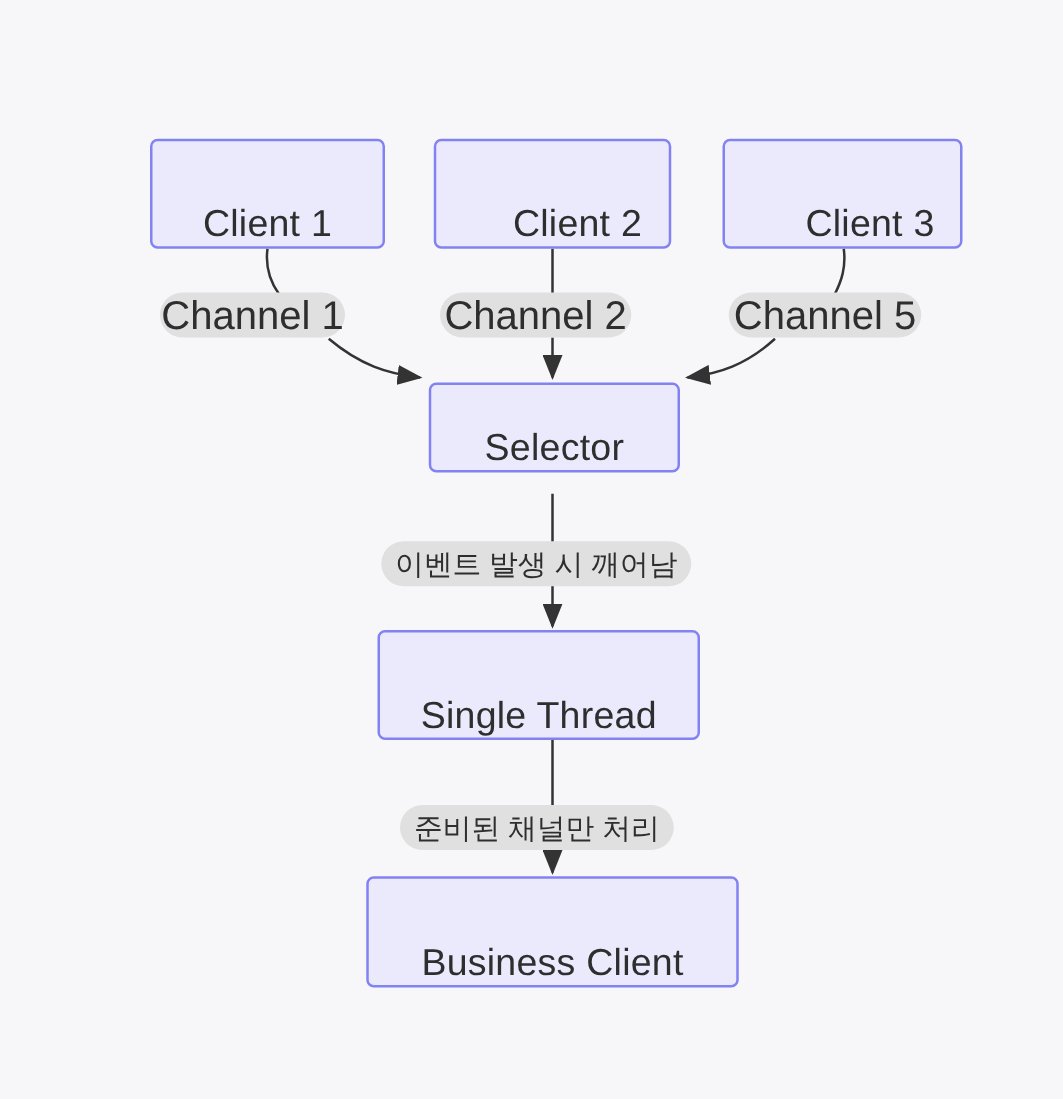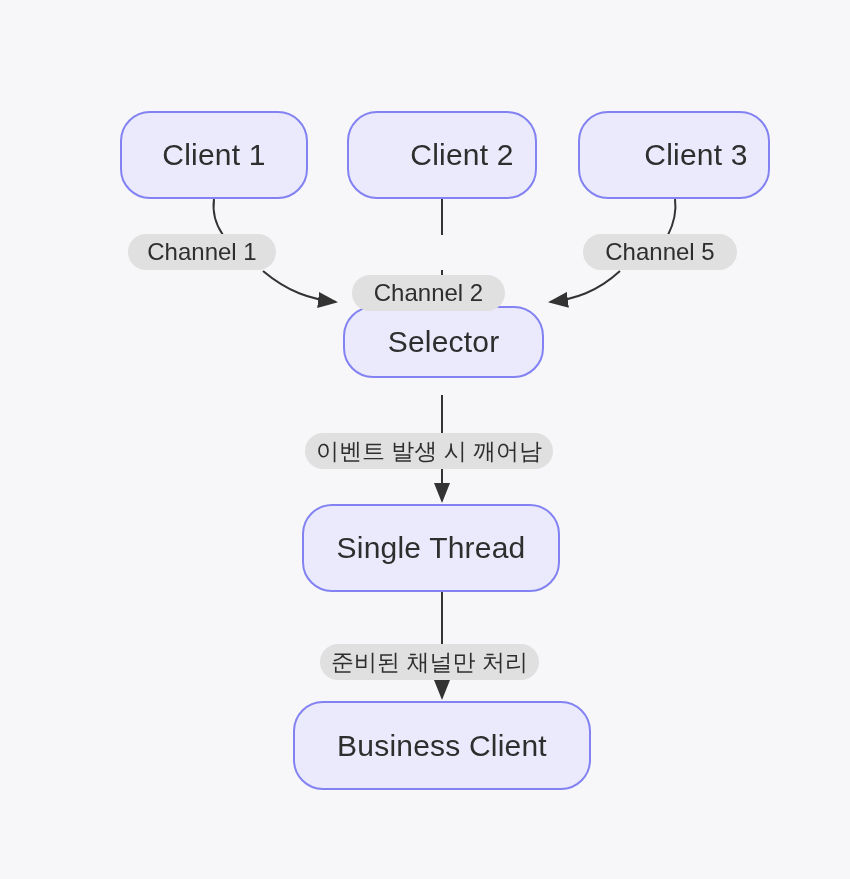--- a/index.html
+++ b/index.html
@@ -30,40 +30,40 @@
     height: 100%;
   }
   .edge-layer path.edge {
     fill: none;
     stroke: var(--edge);
     stroke-width: 2;
   }
   .node {
     position: absolute;
     display: flex;
-    align-items: center;
+    align-items: flex-end;
     justify-content: center;
     background: var(--node-fill);
     border: 2px solid var(--node-border);
-    border-radius: 30px;
+    border-radius: 6px;
     color: var(--text);
     font-size: 30px;
     font-weight: 400;
     letter-spacing: 0.2px;
     white-space: nowrap;
   }
   .pill {
     position: absolute;
     display: flex;
     align-items: center;
     justify-content: center;
     background: var(--pill-fill);
     border-radius: 18px;
     color: var(--text);
-    font-size: 24px;
+    font-size: 32px;
     font-weight: 400;
     white-space: nowrap;
   }
   .pill.korean { font-size: 23px; text-align: center; }
 </style>
 </head>
 <body>
 
 <div id="canvas" class="canvas" style="width: 850px; height: 879px;">
   <svg id="edge-layer" class="edge-layer" viewBox="0 0 850 879" xmlns="http://www.w3.org/2000/svg">
@@ -98,21 +98,21 @@
     </div>
     <div class="node" style="left: 302px; top: 504px; width: 258px; height: 88px;">
       <span>Single Thread</span>
     </div>
     <div class="node" style="left: 293px; top: 701px; width: 298px; height: 89px;">
       <span>Business Client</span>
     </div>
     <div class="pill" style="left: 128px; top: 234px; width: 148px; height: 36px;">
       <span>Channel 1</span>
     </div>
-    <div class="pill" style="left: 352px; top: 234px; width: 153px; height: 36px; margin-top: 41px;">
+    <div class="pill" style="left: 352px; top: 234px; width: 153px; height: 36px;">
       <span>Channel 2</span>
     </div>
     <div class="pill" style="left: 583px; top: 234px; width: 154px; height: 36px;">
       <span>Channel 5</span>
     </div>
     <div class="pill korean" style="left: 305px; top: 433px; width: 248px; height: 36px;">
       <span>이벤트 발생 시 깨어남</span>
     </div>
     <div class="pill korean" style="left: 320px; top: 644px; width: 219px; height: 36px;">
       <span>준비된 채널만 처리</span>

